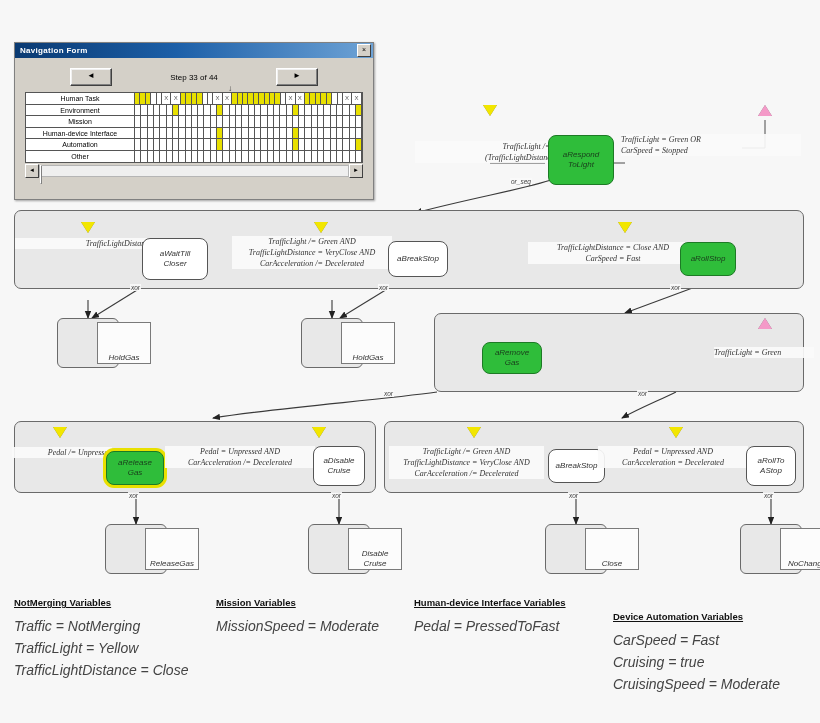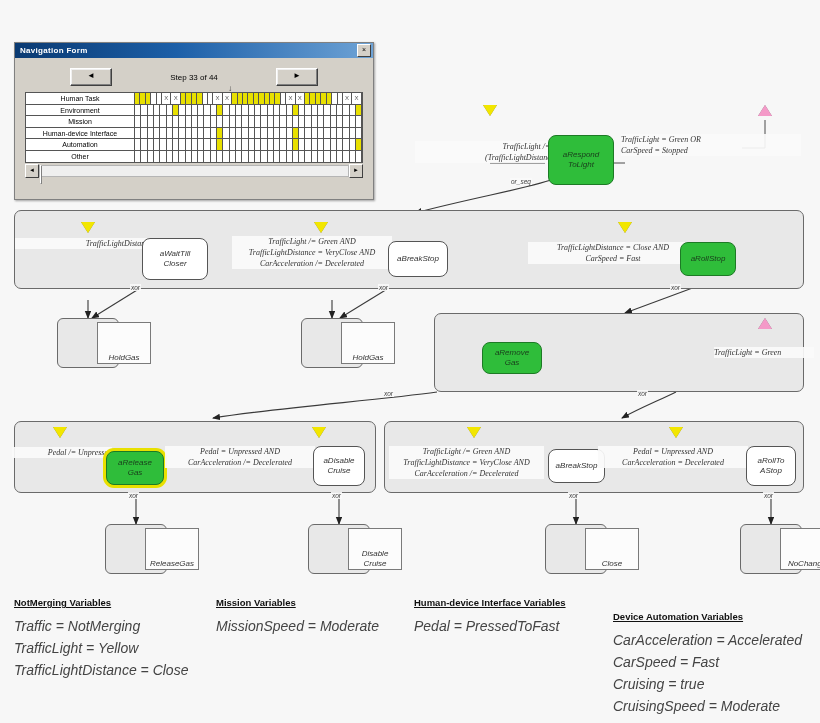--- a/index.html
+++ b/index.html
@@ -591,19 +591,18 @@
   <div class="leg" style="left:216px;top:597px;">
     <div class="leg-h">Mission Variables</div>
     <div class="leg-i">MissionSpeed = Moderate</div>
   </div>
   <div class="leg" style="left:414px;top:597px;">
     <div class="leg-h">Human-device Interface Variables</div>
     <div class="leg-i">Pedal = PressedToFast</div>
   </div>
   <div class="leg" style="left:613px;top:611px;">
     <div class="leg-h">Device Automation Variables</div>
-    <div class="leg-i">CarAcceleration = Accelerated</div>
     <div class="leg-i">CarSpeed = Fast</div>
     <div class="leg-i">Cruising = true</div>
     <div class="leg-i">CruisingSpeed = Moderate</div>
   </div>
 
 </div>
 
 </body></html>

